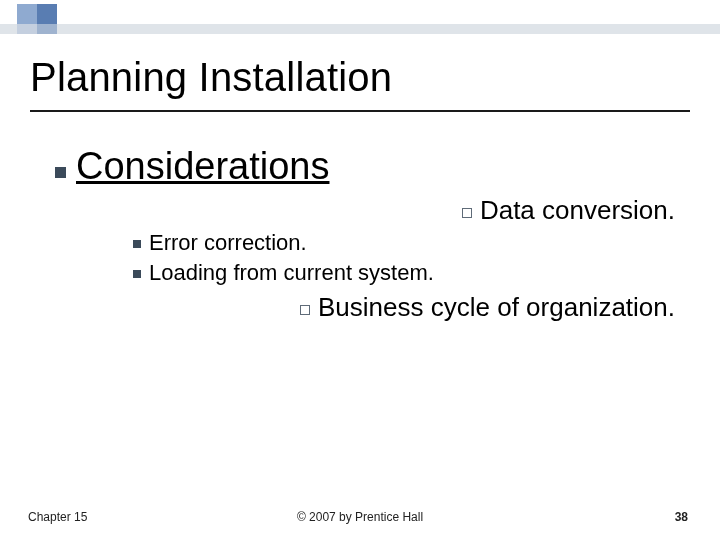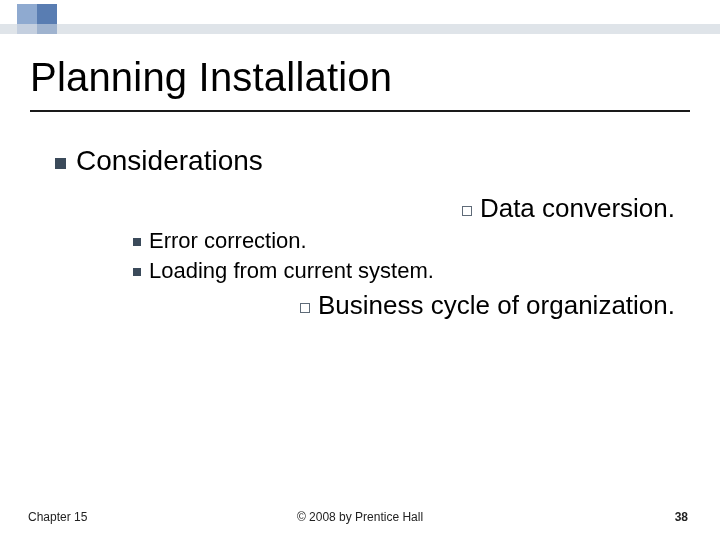--- a/index.html
+++ b/index.html
@@ -17,21 +17,21 @@
   .c3 { left: 17px; top: 24px; width: 20px; height: 10px; background: #c4cfdf; }
   .c4 { left: 37px; top: 24px; width: 20px; height: 10px; background: #9fb3cf; }
   .c5 { left: 57px; top: 24px; width: 20px; height: 10px; background: #dfe4e9; }
 
   
   .title { position: absolute; left: 30px; top: 55px; font-size: 40px; font-weight: 400; letter-spacing: 0.2px; }
   .title-underline { position: absolute; left: 30px; top: 110px; width: 660px; height: 2px; background: #1a1a1a; }
 
   
   .body { position: absolute; left: 55px; top: 145px; width: 620px; }
-  .lvl1 { font-size: 28px; margin-bottom: 16px; }
+  .lvl1 { font-size: 38px; margin-bottom: 7px; text-decoration: underline; }
   .lvl2 { font-size: 26px; margin-left: 34px; margin-top: 6px; margin-bottom: 2px; text-align: right; }
   .lvl3 { font-size: 22px; margin-left: 78px; margin-top: 4px; }
   .lvl2.after-sub { margin-top: 14px; }
 
   .bullet-sq { display: inline-block; width: 11px; height: 11px; background: #3b4a5a; margin-right: 10px; vertical-align: 1px; }
   .bullet-sq.sm { width: 8px; height: 8px; vertical-align: 2px; margin-right: 8px; }
   .bullet-hollow { display: inline-block; width: 10px; height: 10px; border: 1.5px solid #5f6b78; margin-right: 8px; vertical-align: 1px; }
 
   
   .footer { position: absolute; bottom: 16px; left: 0; width: 720px; font-size: 12px; color: #222; }
@@ -74,17 +74,17 @@
     </div>
 
     <div class="lvl2">
       <span class="bullet-hollow"></span><span>Business cycle of organization.</span>
     </div>
 
   </div>
 
   <div class="footer">
     <div class="left">Chapter 15</div>
-    <div class="center">© 2008 by Prentice Hall</div>
+    <div class="center">© 2007 by Prentice Hall</div>
     <div class="right">38</div>
   </div>
 
 </div>
 
 </body></html>

